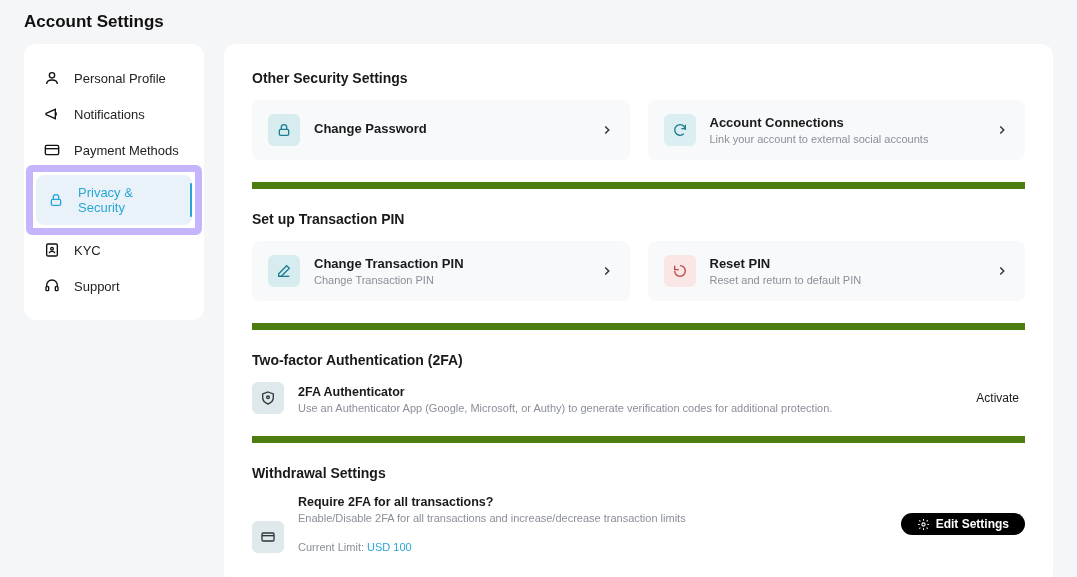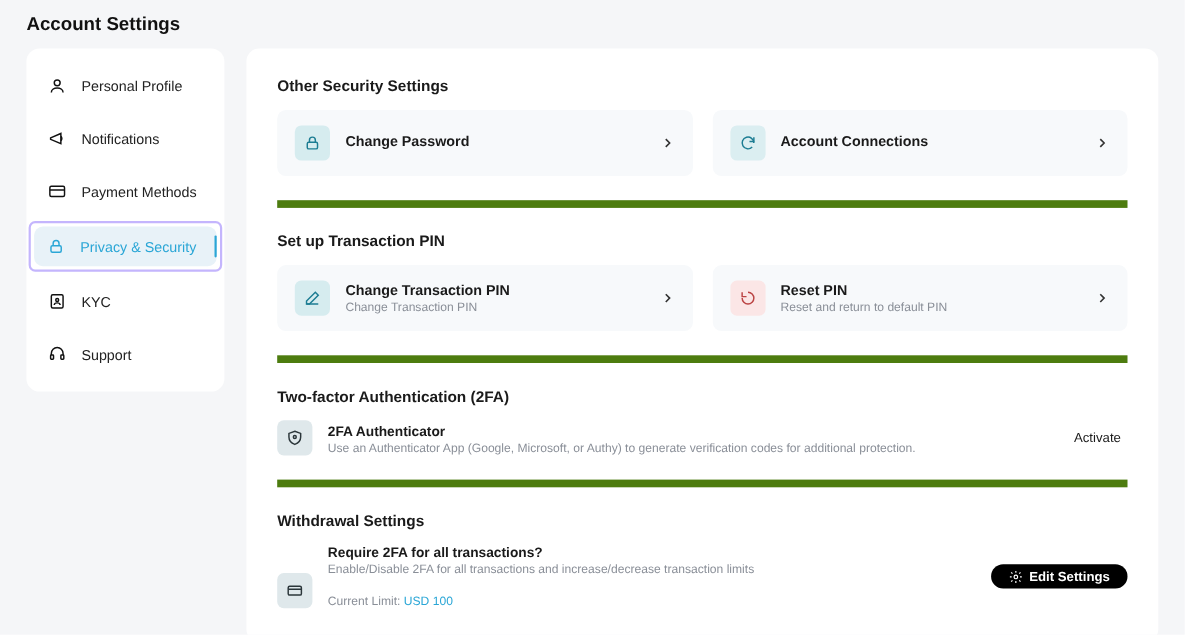--- a/index.html
+++ b/index.html
@@ -26,21 +26,21 @@
     align-items: flex-start;
   }
   
   .sidebar {
     width: 180px;
     background: #fff;
     border-radius: 12px;
     padding: 16px 8px;
     display: flex;
     flex-direction: column;
-    gap: 12px;
+    gap: 0;
   }
   .sidebar-item {
     display: flex;
     align-items: center;
     gap: 14px;
     padding: 10px 12px;
     border-radius: 8px;
     font-size: 13px;
     color: #222;
     cursor: pointer;
@@ -67,21 +67,21 @@
     background: #2aa6d6;
     border-radius: 2px;
   }
   .highlight-wrap {
     padding: 3px;
     margin: -3px -6px -3px -6px;
     border-radius: 6px;
     background: transparent;
     position: relative;
     z-index: 1;
-    border: 2px solid #c4b5fd;
+    border: 7px solid #c4b5fd;
   }
   
   .main {
     flex: 1;
     background: #fff;
     border-radius: 12px;
     padding: 26px 28px 20px 28px;
     min-height: 540px;
   }
   .section-title {
@@ -273,20 +273,21 @@
           </div>
           <div class="card">
             <span class="card-icon blue2">
               <svg width="16" height="16" viewBox="0 0 24 24" fill="none" stroke="currentColor" stroke-width="2">
                   <path d="M20 12a8 8 0 10-2.3 5.6"></path>
                   <path d="M20 4v6h-6"></path>
                 </svg>
             </span>
             <div class="card-body">
               <div class="card-title">Account Connections</div>
+              <div class="card-sub">Link your account to external social accounts</div>
             </div>
             <span class="chev">
               <svg width="14" height="14" viewBox="0 0 24 24" fill="none" stroke="currentColor" stroke-width="2.5">
                   <path d="M9 6l6 6-6 6"></path>
                 </svg>
             </span>
           </div>
         </div>
       </section>
 

